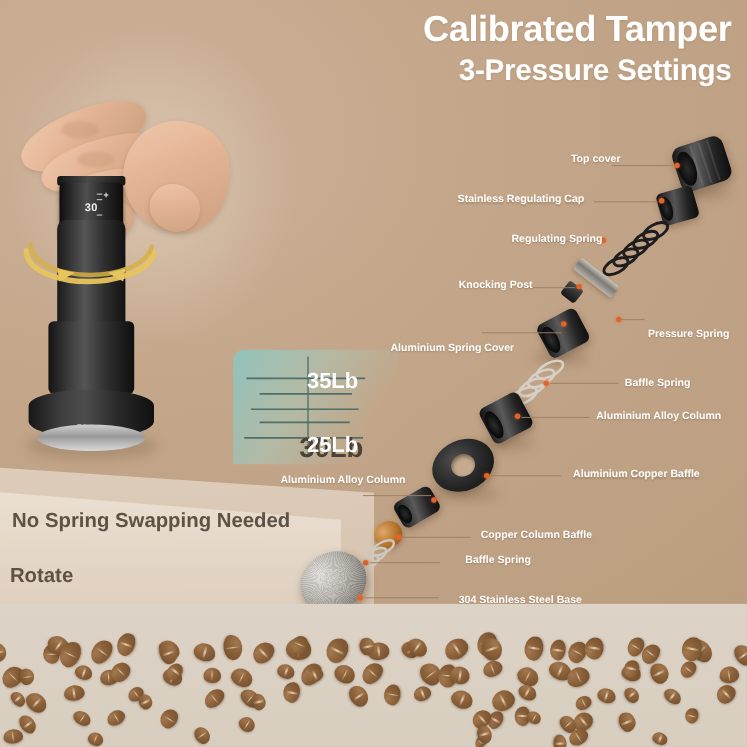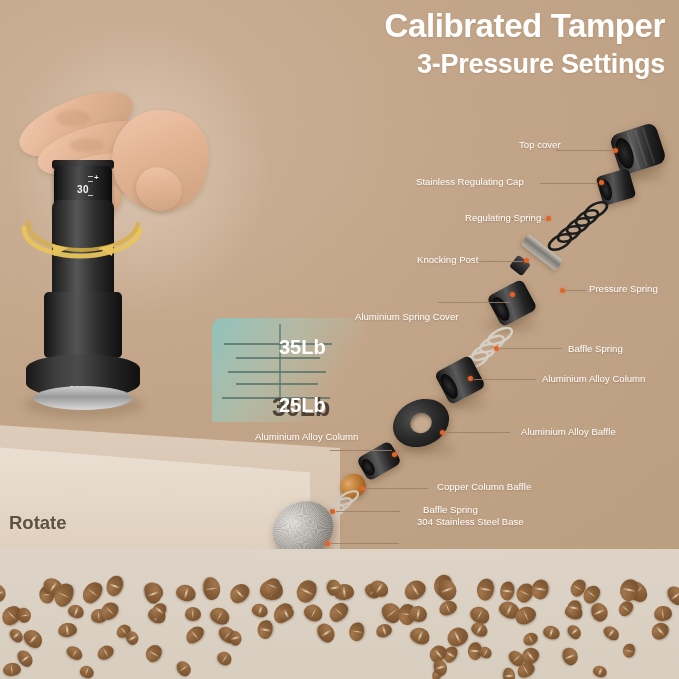--- a/index.html
+++ b/index.html
@@ -94,21 +94,21 @@
   
   .t-noswap{position:absolute;left:11px;top:462px;font-size:18.5px;font-weight:700;color:#5e5145;white-space:nowrap;}
   .t-rotate{position:absolute;left:9px;top:512px;font-size:18.5px;font-weight:700;color:#5e5145;white-space:nowrap;}
   .t-left{position:absolute;left:66px;top:492px;font-size:15.5px;font-weight:700;color:#ffffff;white-space:nowrap;
     text-shadow:0 1px 1px rgba(120,95,70,.25);}
   .t-right{position:absolute;left:66px;top:530px;font-size:15.5px;font-weight:700;color:#ffffff;white-space:nowrap;
     text-shadow:0 1px 1px rgba(120,95,70,.25);}
 
   
   .parts{position:absolute;inset:0;}
-  .callout{position:absolute;color:#ffffff;font-size:9.6px;font-weight:400;white-space:nowrap;
+  .callout{position:absolute;color:#ffffff;font-size:9.6px;font-weight:700;white-space:nowrap;
     text-shadow:0 1px 1.5px rgba(105,80,58,.35);}
   .leader{position:absolute;height:1px;background:#9b7f64;opacity:.85;}
   .hotdot{position:absolute;width:5px;height:5px;border-radius:50%;background:#e2642a;box-shadow:0 0 3px rgba(226,100,42,.6);}
 
   .part{position:absolute;}
   .cyl{border-radius:6px;background:linear-gradient(100deg,#0e0e0e 0%,#3d3d3d 28%,#5a5a5a 46%,#262626 74%,#0c0c0c 100%);
        box-shadow:0 3px 7px rgba(80,55,35,.35);}
 
   .shadow-soft{position:absolute;border-radius:50%;background:rgba(120,92,66,.28);filter:blur(5px);}
 </style>
@@ -170,20 +170,21 @@
     <line x1="10" y1="22" x2="118" y2="22" stroke="#4f6f68" stroke-width="1.5"></line>
     <line x1="22" y1="36" x2="106" y2="36" stroke="#4f6f68" stroke-width="1.5"></line>
     <line x1="14" y1="50" x2="112" y2="50" stroke="#4f6f68" stroke-width="1.5"></line>
     <line x1="22" y1="62" x2="104" y2="62" stroke="#4f6f68" stroke-width="1.5"></line>
     <line x1="8" y1="76" x2="116" y2="76" stroke="#4f6f68" stroke-width="1.5"></line>
   </svg>
   <div class="lb lb-35">35Lb</div>
   <div class="lb lb-30">30Lb</div>
   <div class="lb lb-25">25Lb</div>
 
+  <div class="t-noswap">No Spring Swapping Needed</div>
   <div class="t-rotate">Rotate</div>
 
   <div class="parts">
 
     <div class="shadow-soft" style="left:612px;top:168px;width:52px;height:14px;"></div>
     <div class="part" style="left:614px;top:128px;width:48px;height:42px;border-radius:9px;transform:rotate(-18deg);
                 background:linear-gradient(100deg,#111 0%,#3f3f3f 24%,#5b5b5b 42%,#242424 72%,#0b0b0b 100%);
                 box-shadow:0 3px 8px rgba(85,60,40,.4);">
       <div style="position:absolute;left:2px;top:5px;width:16px;height:32px;border-radius:50%;
                   background:radial-gradient(ellipse at 50% 50%,#2b2b2b,#0a0a0a 72%);"></div>
@@ -222,21 +223,21 @@
                 background:linear-gradient(180deg,#c9c4bc,#7e7a74 45%,#b8b3ab);
                 box-shadow:0 2px 4px rgba(80,58,38,.3);"></div>
     <div class="part" style="left:512px;top:258px;width:16px;height:15px;border-radius:3px;transform:rotate(38deg);
                 background:linear-gradient(180deg,#4a4a4a,#161616);"></div>
     <div class="hotdot" style="left:524px;top:258px;"></div>
     <div class="leader" style="left:471px;top:261px;width:52px;"></div>
     <div class="callout" style="left:417px;top:254px;">Knocking Post</div>
 
     <div class="hotdot" style="left:560px;top:288px;"></div>
     <div class="leader" style="left:564px;top:290px;width:22px;"></div>
-    <div class="callout" style="left:589px;top:283px;">Pressure Spring</div>
+    <div class="callout" style="left:589px;top:298px;">Pressure Spring</div>
 
     <div class="shadow-soft" style="left:484px;top:318px;width:52px;height:14px;"></div>
     <div class="part cyl" style="left:492px;top:286px;width:40px;height:34px;transform:rotate(-28deg);">
       <div style="position:absolute;left:1px;top:4px;width:13px;height:26px;border-radius:50%;
                   background:radial-gradient(ellipse,#303030,#080808 72%);"></div>
     </div>
     <div class="hotdot" style="left:510px;top:292px;"></div>
     <div class="leader" style="left:438px;top:302px;width:72px;"></div>
     <div class="callout" style="left:355px;top:311px;">Aluminium Spring Cover</div>
 
@@ -263,21 +264,21 @@
 
     <div class="shadow-soft" style="left:392px;top:442px;width:62px;height:14px;"></div>
     <div class="part" style="left:392px;top:400px;width:58px;height:46px;border-radius:50%;transform:rotate(-24deg);
                 background:radial-gradient(ellipse at 42% 34%,#4f4f4f 0%,#2a2a2a 48%,#0d0d0d 100%);
                 box-shadow:0 3px 7px rgba(85,60,40,.38);">
       <div style="position:absolute;left:18px;top:13px;width:22px;height:20px;border-radius:50%;
                   background:#c6ab8f;box-shadow:inset 0 2px 4px rgba(0,0,0,.45);"></div>
     </div>
     <div class="hotdot" style="left:440px;top:430px;"></div>
     <div class="leader" style="left:446px;top:432px;width:64px;"></div>
-    <div class="callout" style="left:521px;top:426px;">Aluminium Alloy Baffle</div>
+    <div class="callout" style="left:521px;top:426px;">Aluminium Copper Baffle</div>
 
     <div class="part cyl" style="left:360px;top:448px;width:38px;height:26px;transform:rotate(-30deg);">
       <div style="position:absolute;left:1px;top:4px;width:11px;height:18px;border-radius:50%;
                   background:radial-gradient(ellipse,#2c2c2c,#070707 72%);"></div>
     </div>
     <div class="hotdot" style="left:392px;top:452px;"></div>
     <div class="leader" style="left:330px;top:450px;width:62px;"></div>
     <div class="callout" style="left:255px;top:431px;">Aluminium Alloy Column</div>
 
     <div class="part" style="left:340px;top:474px;width:26px;height:24px;border-radius:50%;transform:rotate(-28deg);
@@ -303,21 +304,21 @@
     <div class="part" style="left:272px;top:502px;width:62px;height:54px;border-radius:50%;transform:rotate(-26deg);
                 background:radial-gradient(ellipse at 38% 30%,#e3e1dd 0%,#b6b2ac 42%,#7e7a74 78%,#5d5a55 100%);
                 box-shadow:0 4px 8px rgba(80,58,38,.4);
                 overflow:hidden;">
       <div style="position:absolute;inset:0;border-radius:50%;
         background:repeating-conic-gradient(from 0deg, rgba(255,255,255,.20) 0deg 2deg, rgba(0,0,0,.10) 2deg 4deg);
         opacity:.55;"></div>
     </div>
     <div class="hotdot" style="left:325px;top:541px;"></div>
     <div class="leader" style="left:331px;top:543px;width:68px;"></div>
-    <div class="callout" style="left:417px;top:516px;">304 Stainless Steel Base</div>
+    <div class="callout" style="left:417px;top:540px;">304 Stainless Steel Base</div>
   </div>
 
   <div class="beans-band">
     <div class="beans-layer" id="beans">
         <div class="bean" style="width: 16.6752px; height: 14.3181px; left: -10px; bottom: 78.6855px; transform: rotate(79.8deg);"></div>
         <div class="bean" style="width: 17.8707px; height: 15.3084px; left: 37.5024px; bottom: 77.1169px; transform: rotate(-89.6deg);"></div>
         <div class="bean" style="width: 20.8234px; height: 15.9727px; left: 43.082px; bottom: 84.4718px; transform: rotate(35deg);"></div>
         <div class="bean" style="width: 23.7598px; height: 18.0208px; left: 52.4347px; bottom: 75.4715px; transform: rotate(-65.2deg);"></div>
         <div class="bean" style="width: 23.1101px; height: 17.3172px; left: 80.6936px; bottom: 77.4637px; transform: rotate(-53.6deg);"></div>
         <div class="bean" style="width: 20.9639px; height: 15.5467px; left: 104.254px; bottom: 85.1379px; transform: rotate(-69.8deg);"></div>

